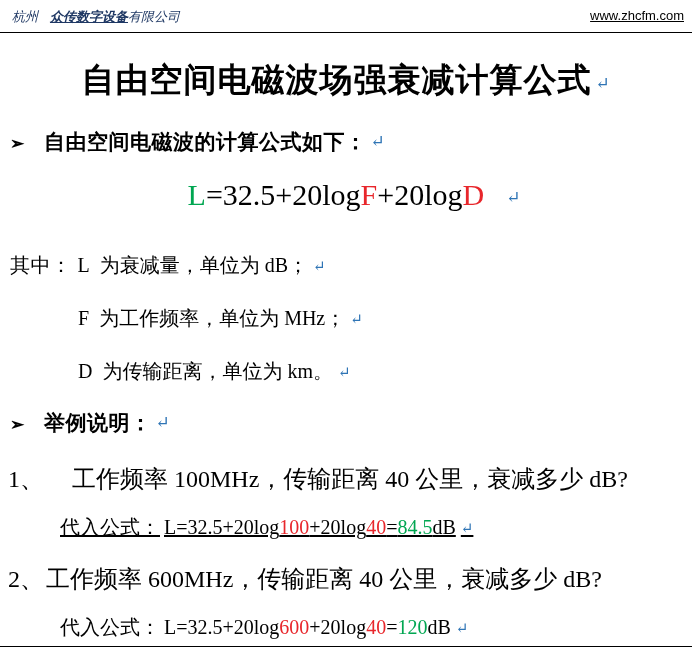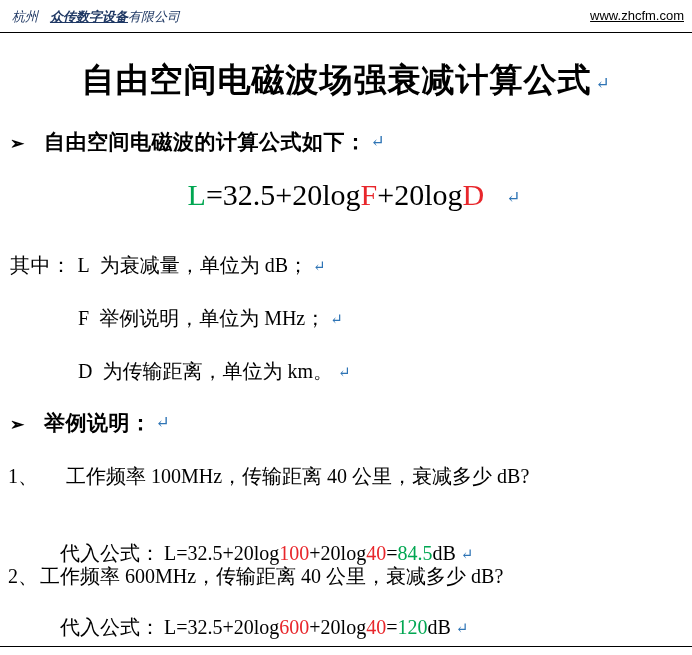--- a/index.html
+++ b/index.html
@@ -125,21 +125,21 @@
   .where {
     position: absolute;
     font-size: 20px;
     white-space: nowrap;
   }
   .where .lbl { letter-spacing: 0.5px; }
 
   
   .ex {
     position: absolute;
-    font-size: 20px;
+    font-size: 24px;
     white-space: nowrap;
   }
   .ex-sub {
     position: absolute;
     font-size: 20px;
     white-space: nowrap;
   }
   .red { color: #e8262b; }
   .green { color: #00a651; }
   .pilcrow-small {
@@ -182,35 +182,35 @@
 
   <div class="formula">
     <span class="g-L">L</span><span>=32.5+20log</span><span class="r-F">F</span><span>+20log</span><span class="r-D">D</span><span class="pilcrow" style="margin-left:22px;">↵</span>
   </div>
 
   <div class="where" style="top:252px; left:10px;">
     <span class="lbl">其中：</span><span style="margin-left:6px;">L</span><span style="margin-left:10px;">为衰减量，单位为 dB；</span><span class="pilcrow-small">↵</span>
   </div>
 
   <div class="where" style="top:305px; left:78px;">
-    <span>F</span><span style="margin-left:10px;">举例说明，单位为 MHz；</span><span class="pilcrow-small">↵</span>
+    <span>F</span><span style="margin-left:10px;">为工作频率，单位为 MHz；</span><span class="pilcrow-small">↵</span>
   </div>
 
   <div class="where" style="top:358px; left:78px;">
     <span>D</span><span style="margin-left:10px;">为传输距离，单位为 km。</span><span class="pilcrow-small">↵</span>
   </div>
 
   <div class="bullet-line" style="top:409px;">
     <span class="bullet-mark">➢</span><span class="bullet-text">举例说明：</span><span class="pilcrow">↵</span>
   </div>
 
   <div class="ex" style="top:463px; left:8px;">
     <span>1、</span><span style="margin-left:28px;">工作频率 100MHz，传输距离 40 公里，衰减多少 dB?</span>
   </div>
-  <div class="ex-sub" style="top:540px; left:60px;">
+  <div class="ex-sub" style="top:514px; left:60px;text-decoration:underline;">
     <span>代入公式：</span><span style="margin-left:4px;">L=32.5+20log</span><span class="red">100</span><span>+20log</span><span class="red">40</span><span>=</span><span class="green">84.5</span><span>dB</span><span class="pilcrow-small">↵</span>
   </div>
 
   <div class="ex" style="top:563px; left:8px;">
     <span>2、</span><span style="margin-left:2px;">工作频率 600MHz，传输距离 40 公里，衰减多少 dB?</span>
   </div>
   <div class="ex-sub" style="top:614px; left:60px;">
     <span>代入公式：</span><span style="margin-left:4px;">L=32.5+20log</span><span class="red">600</span><span>+20log</span><span class="red">40</span><span>=</span><span class="green">120</span><span>dB</span><span class="pilcrow-small">↵</span>
   </div>
 

